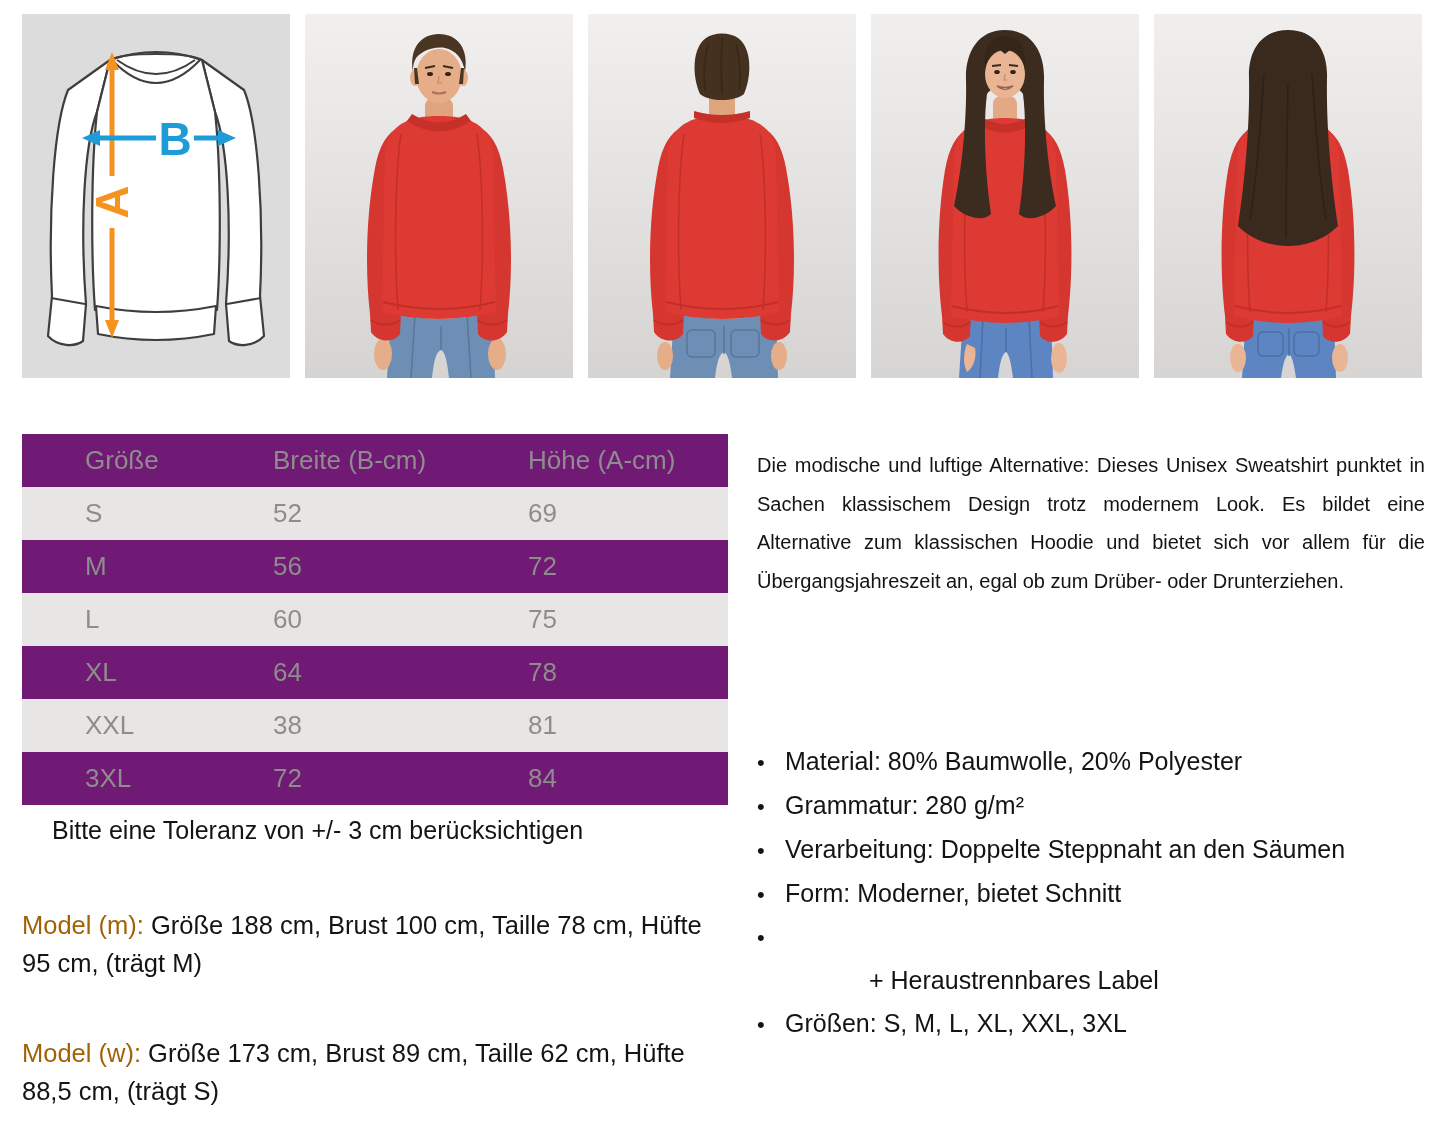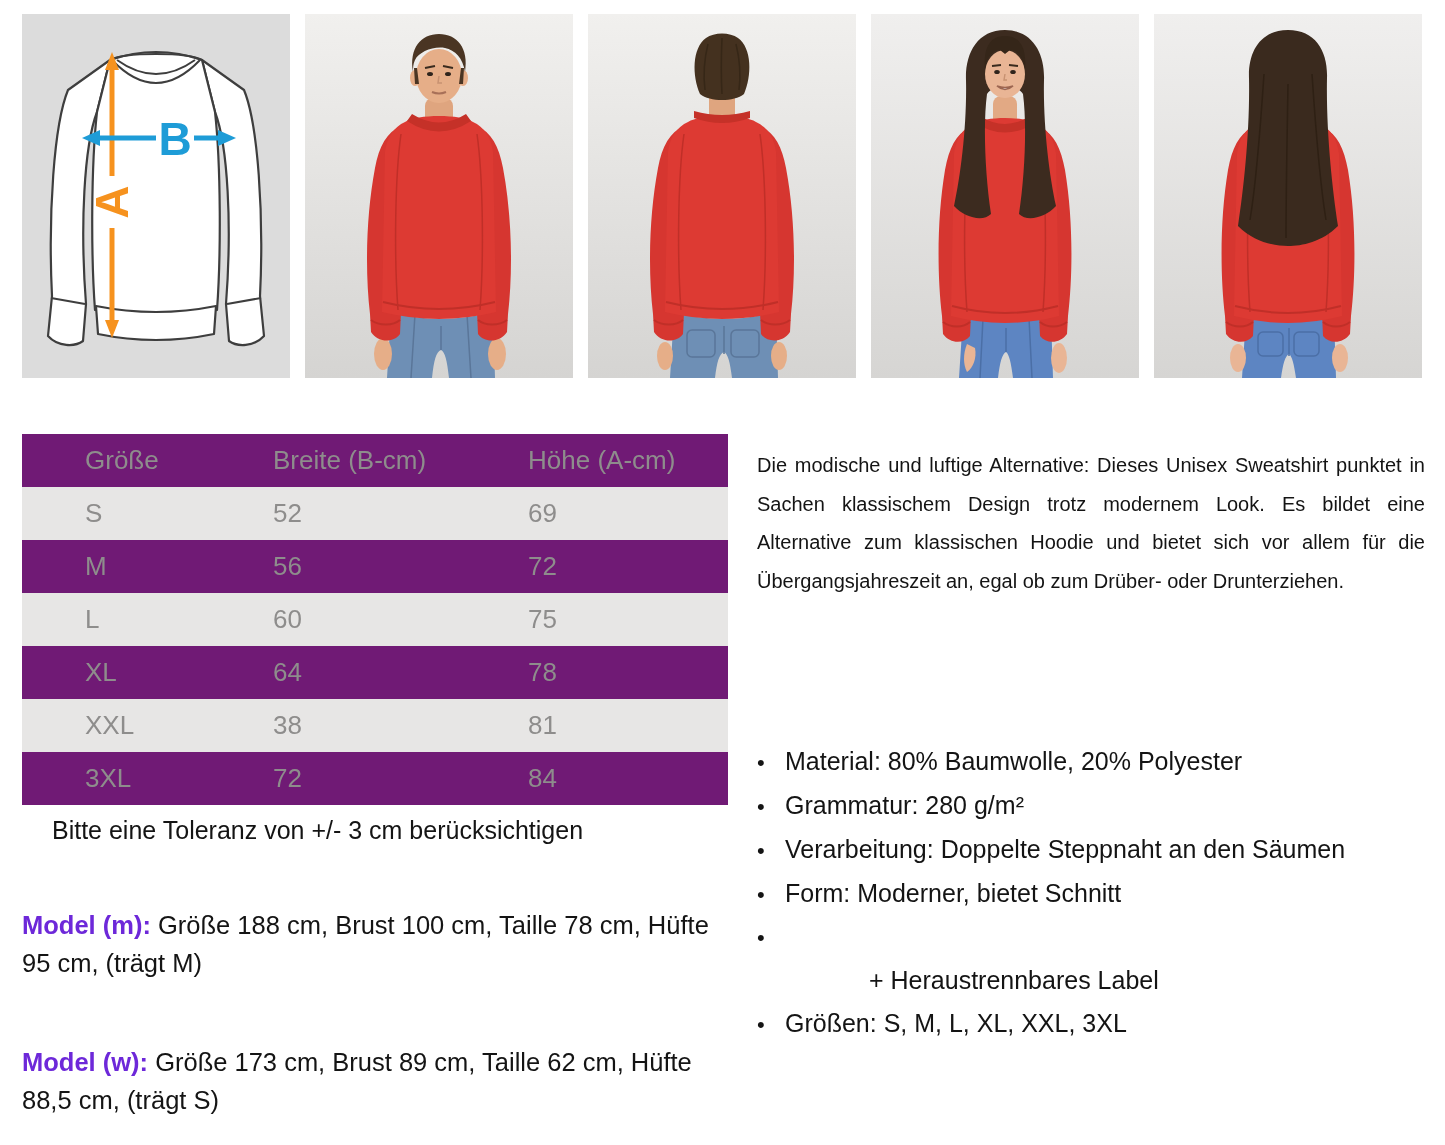--- a/index.html
+++ b/index.html
@@ -17,22 +17,22 @@
   .size-table td { height:53px; font-size:26px; color:#8e8d8c; vertical-align:middle; }
   .size-table td.c1 { width:251px; padding-left:63px; }
   .size-table td.c2 { width:255px; }
   .size-table tr.shade  { background:#e7e6e5; }
   .size-table tr.light  { background:#701a75; }
 
   .tolerance { position:absolute; left:22px; top:816px; font-size:25px; color:#141414;margin-left:30px; }
 
   .model-block { position:absolute; left:22px; width:695px; font-size:25.5px; line-height:38px; color:#141414; }
   .model-m { top:906px; }
-  .model-w { top:1034px;margin-top:9px; }
-  .model-block b { font-weight:bold; color:#6d28d9; }
+  .model-w { top:1034px; }
+  .model-block b { font-weight:normal; color:#a16207; }
 
   
   .description { position:absolute; left:757px; top:446px; width:668px;
                  font-size:20px; line-height:38.5px; text-align:justify; color:#141414; }
 
   .features { position:absolute; left:757px; top:740px; width:688px; list-style:none; }
   .features li { font-size:25px; color:#141414; }
   .fline { display:flex; align-items:baseline; line-height:43px; }
   .dot { width:28px; font-size:22px; color:#141414; flex:0 0 28px; }
   .fsub  { padding-left:100px; line-height:43px; }

